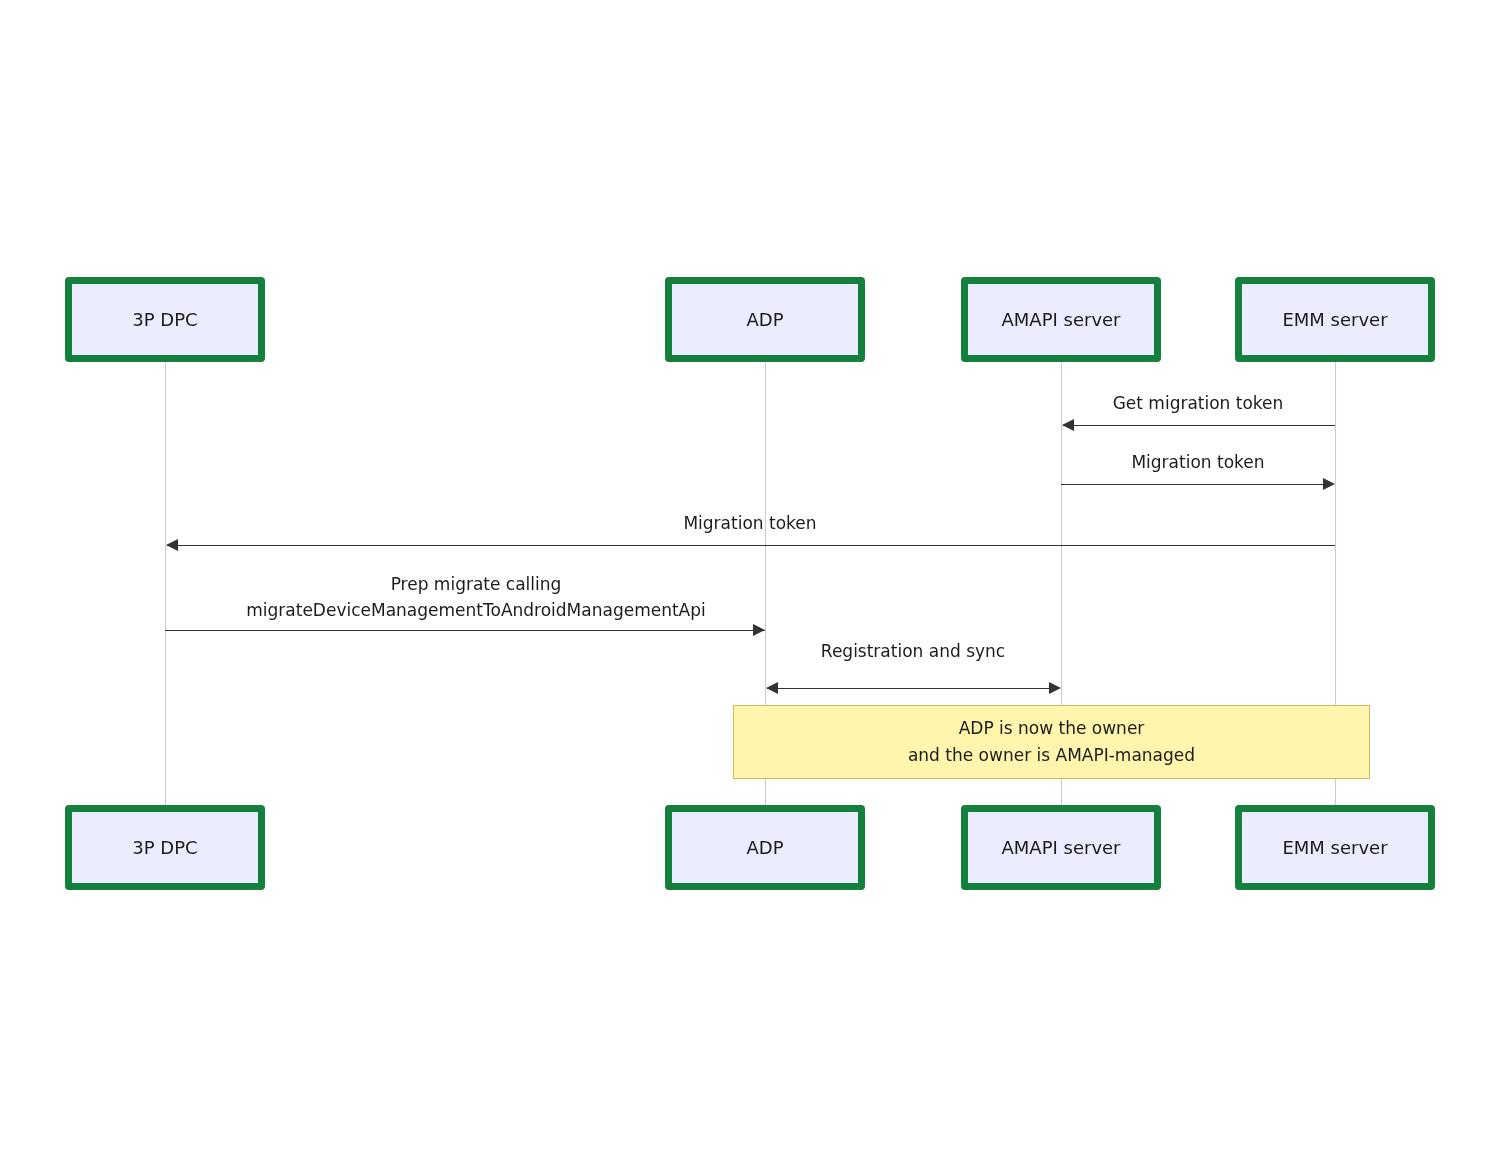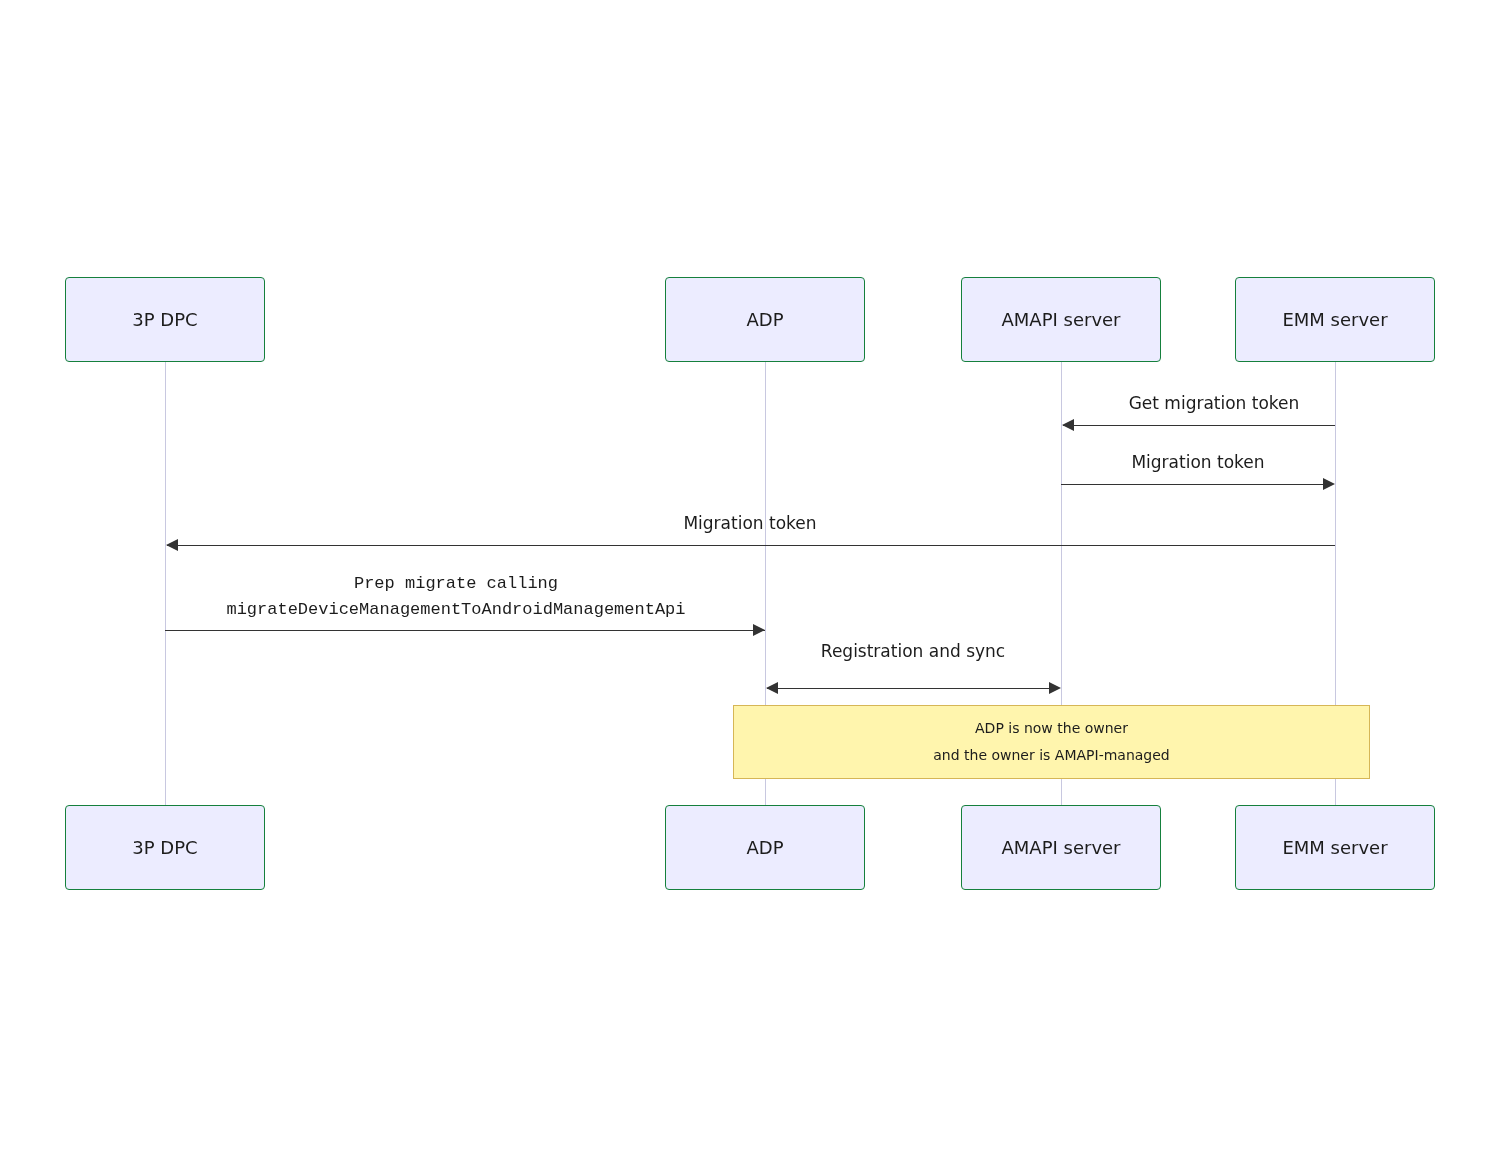--- a/index.html
+++ b/index.html
@@ -14,21 +14,21 @@
     position: relative;
     width: 1500px;
     height: 1169px;
     background: #ffffff;
     overflow: hidden;
   }
   .actor-box {
     position: absolute;
     box-sizing: border-box;
     background: #ececff;
-    border: 1px solid #15803d;
+    border: 7px solid #15803d;
     border-radius: 4px;
     display: flex;
     align-items: center;
     justify-content: center;
     font-size: 18px;
     color: #1c1c1c;
     text-align: left;
   }
   .lifeline {
     position: absolute;
@@ -63,21 +63,21 @@
   }
   .note-box {
     position: absolute;
     box-sizing: border-box;
     background: #fff5ad;
     border: 1px solid #d6b656;
     display: flex;
     flex-direction: column;
     align-items: center;
     justify-content: center;
-    font-size: 14px;
+    font-size: 17px;
     color: #1c1c1c;
     line-height: 27px;
     text-align: center;
   }
 </style>
 </head>
 <body>
 
 <div id="diagram">
 
@@ -92,33 +92,33 @@
   <div class="actor-box" style="left:665px; top:277px; width:200px; height:85px;">
     <span>ADP</span>
   </div>
   <div class="actor-box" style="left:961px; top:277px; width:200px; height:85px;">
     <span>AMAPI server</span>
   </div>
   <div class="actor-box" style="left:1235px; top:277px; width:200px; height:85px;">
     <span>EMM server</span>
   </div>
 
-  <div class="msg-label" style="left:1061px; top:390px; width:274px;margin-left:16px;">Get migration token</div>
+  <div class="msg-label" style="left:1061px; top:390px; width:274px;">Get migration token</div>
   <div class="msg-line" style="left:1063px; top:425px; width:272px;"></div>
   <div class="arrowhead left" style="left:1062px; top:419px;"></div>
 
   <div class="msg-label" style="left:1061px; top:449px; width:274px;">Migration token</div>
   <div class="msg-line" style="left:1061px; top:484px; width:272px;"></div>
   <div class="arrowhead right" style="left:1323px; top:478px;"></div>
 
   <div class="msg-label" style="left:165px; top:510px; width:1170px;">Migration token</div>
   <div class="msg-line" style="left:167px; top:545px; width:1168px;"></div>
   <div class="arrowhead left" style="left:166px; top:539px;"></div>
 
-  <div class="msg-label" style="left:156px; top:571px; width:600px;font-family:Liberation Mono, monospace;">Prep migrate calling
+  <div class="msg-label" style="left:176px; top:571px; width:600px;">Prep migrate calling
 migrateDeviceManagementToAndroidManagementApi</div>
   <div class="msg-line" style="left:165px; top:630px; width:600px;"></div>
   <div class="arrowhead right" style="left:753px; top:624px;"></div>
 
   <div class="msg-label" style="left:765px; top:638px; width:296px;">Registration and sync</div>
   <div class="msg-line" style="left:767px; top:688px; width:292px;"></div>
   <div class="arrowhead left" style="left:766px; top:682px;"></div>
   <div class="arrowhead right" style="left:1049px; top:682px;"></div>
 
   <div class="note-box" style="left:733px; top:705px; width:637px; height:74px;">

